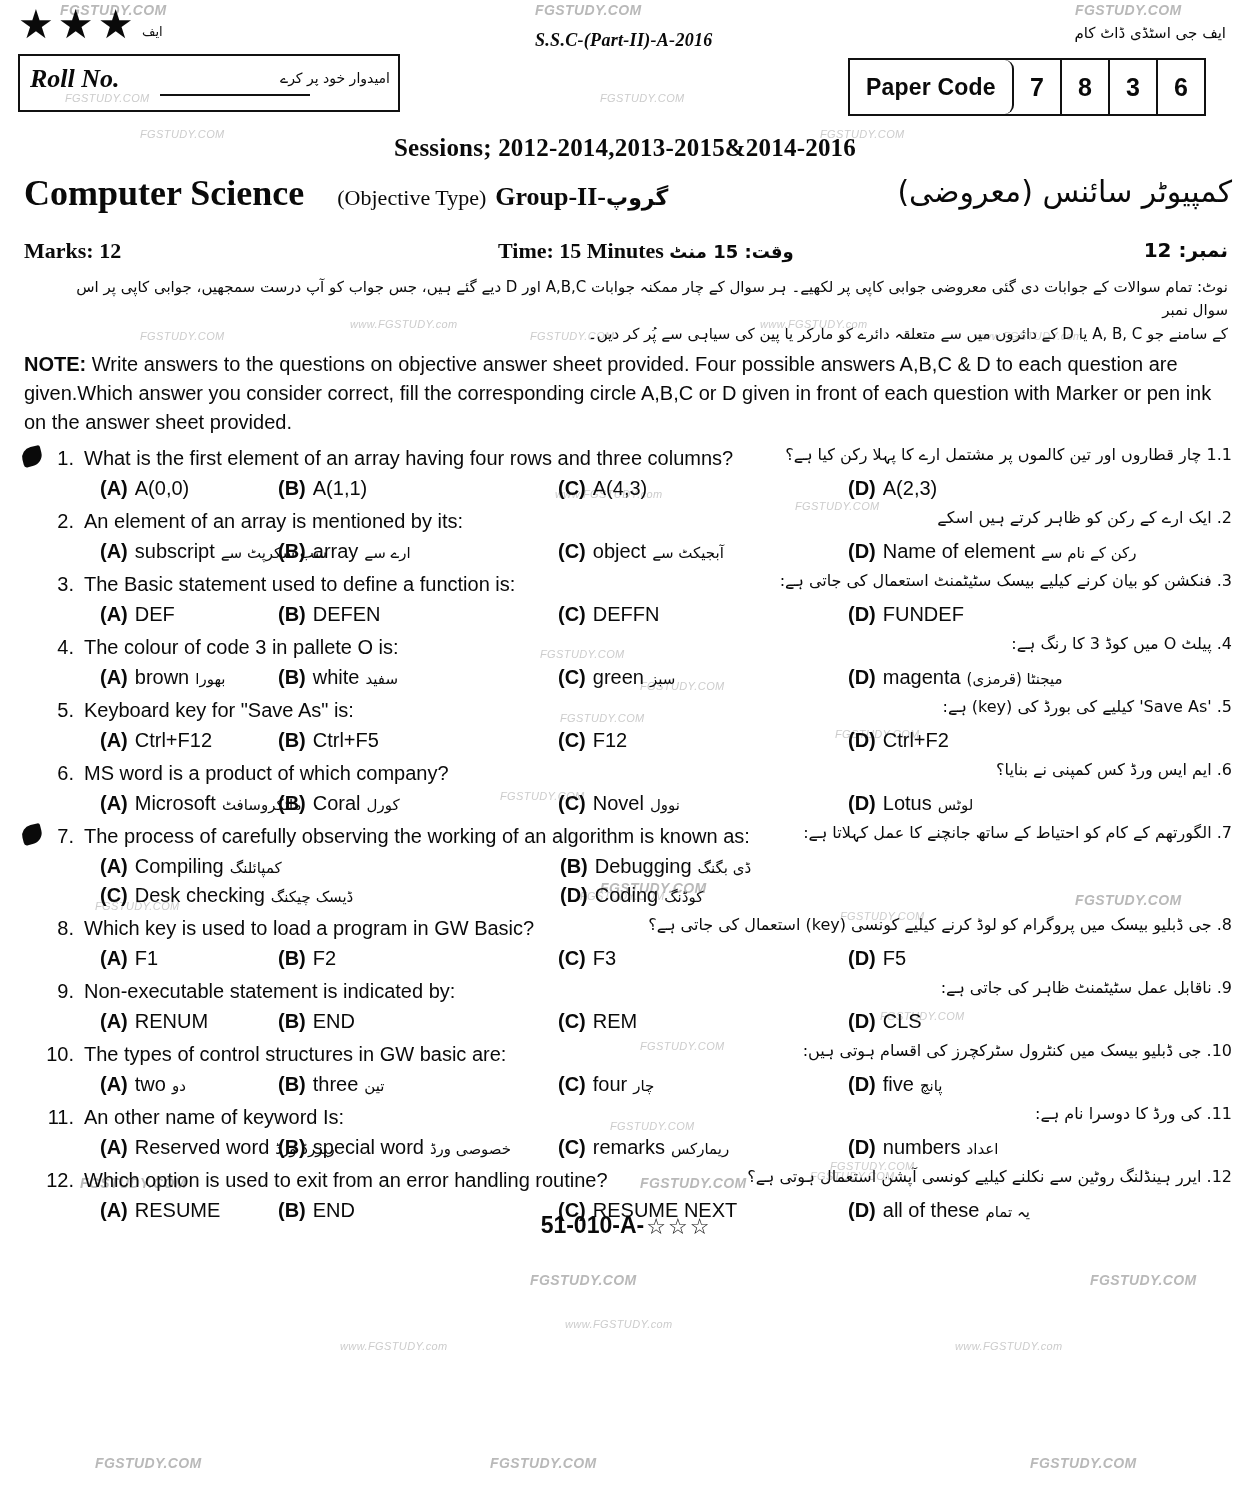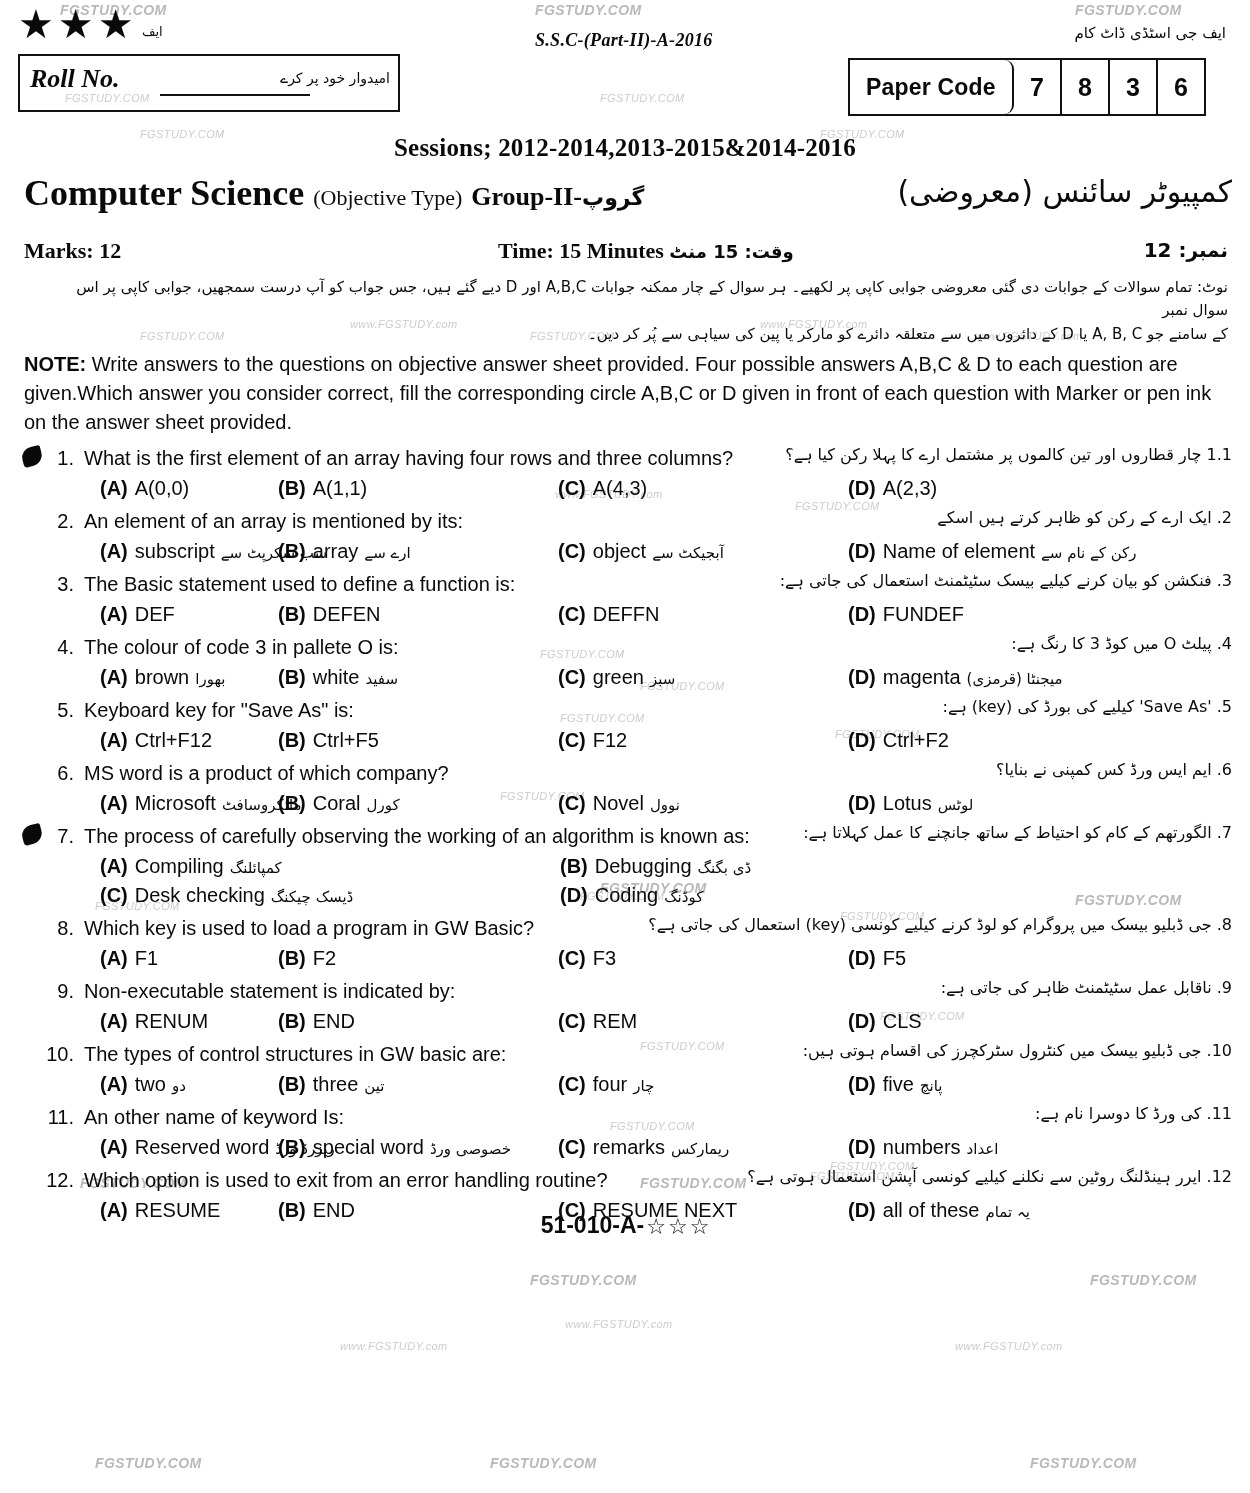--- a/index.html
+++ b/index.html
@@ -123,21 +123,21 @@
     height: 66px;
     margin-top: 10px;
   }
   .titlerow .tmain {
     position: absolute; left: 24px; top: 0;
     font-family: "Liberation Serif", serif;
     font-weight: bold; font-size: 36px;
     white-space: nowrap;
   }
   .titlerow .tobj {
-    font-size: 22px; font-weight: normal;
+    font-size: 22px; font-weight: normal; margin-left: 24px;
   }
   .titlerow .tgrp { font-size: 26px; }
   .titlerow .turdu-grp {
     font-size: 22px; font-family: "DejaVu Sans", sans-serif;
   }
   .titlerow .turdu-subject {
     position: absolute; right: 18px; top: 2px;
     font-size: 30px; font-family: "DejaVu Sans", sans-serif;
     direction: rtl; white-space: nowrap;
   }

